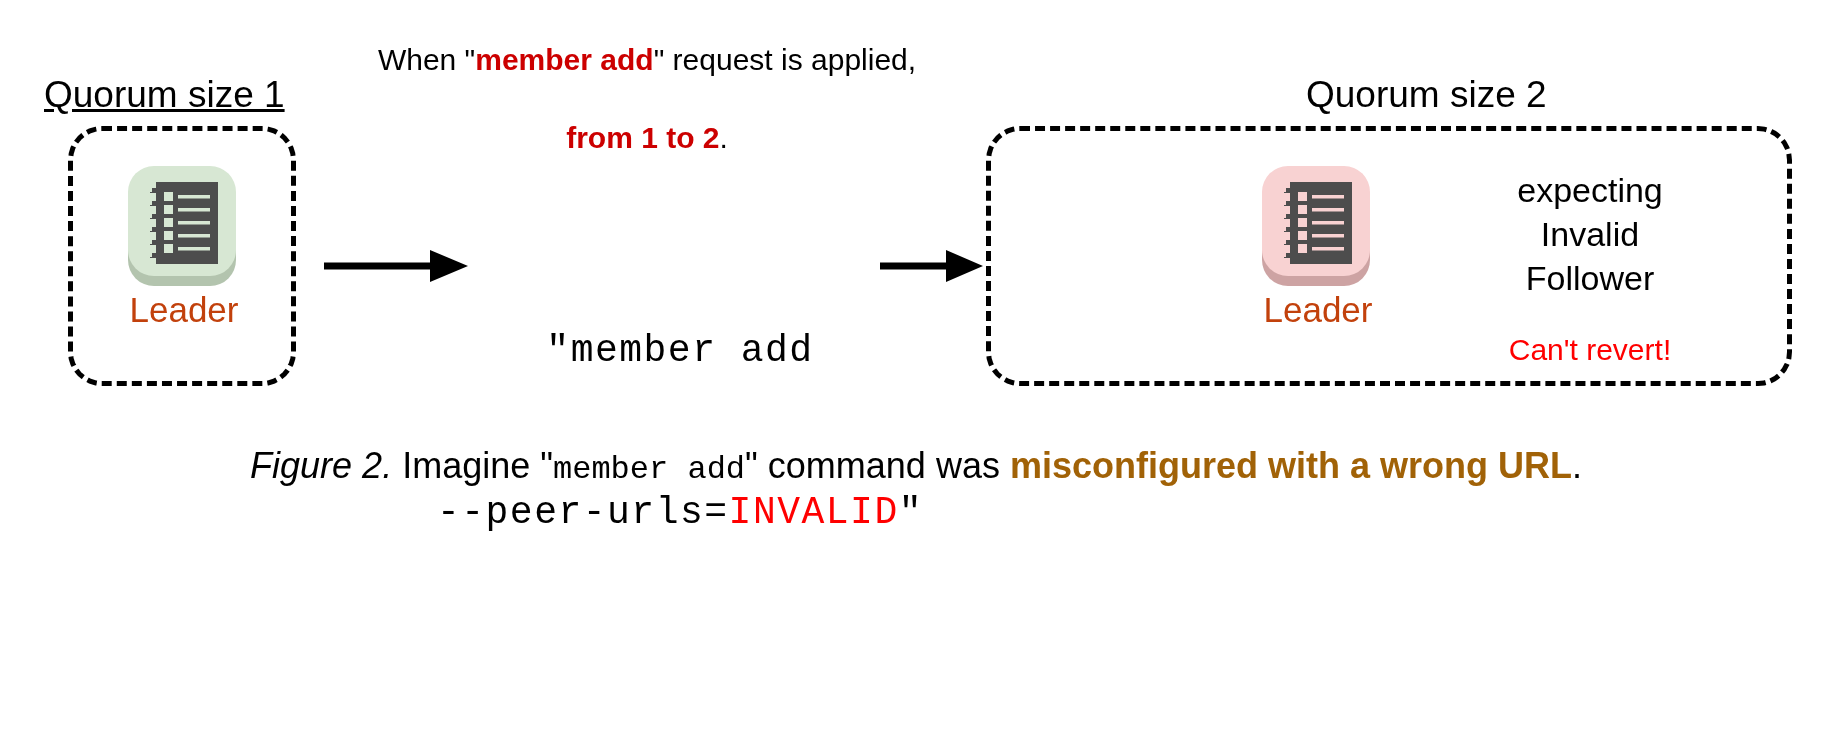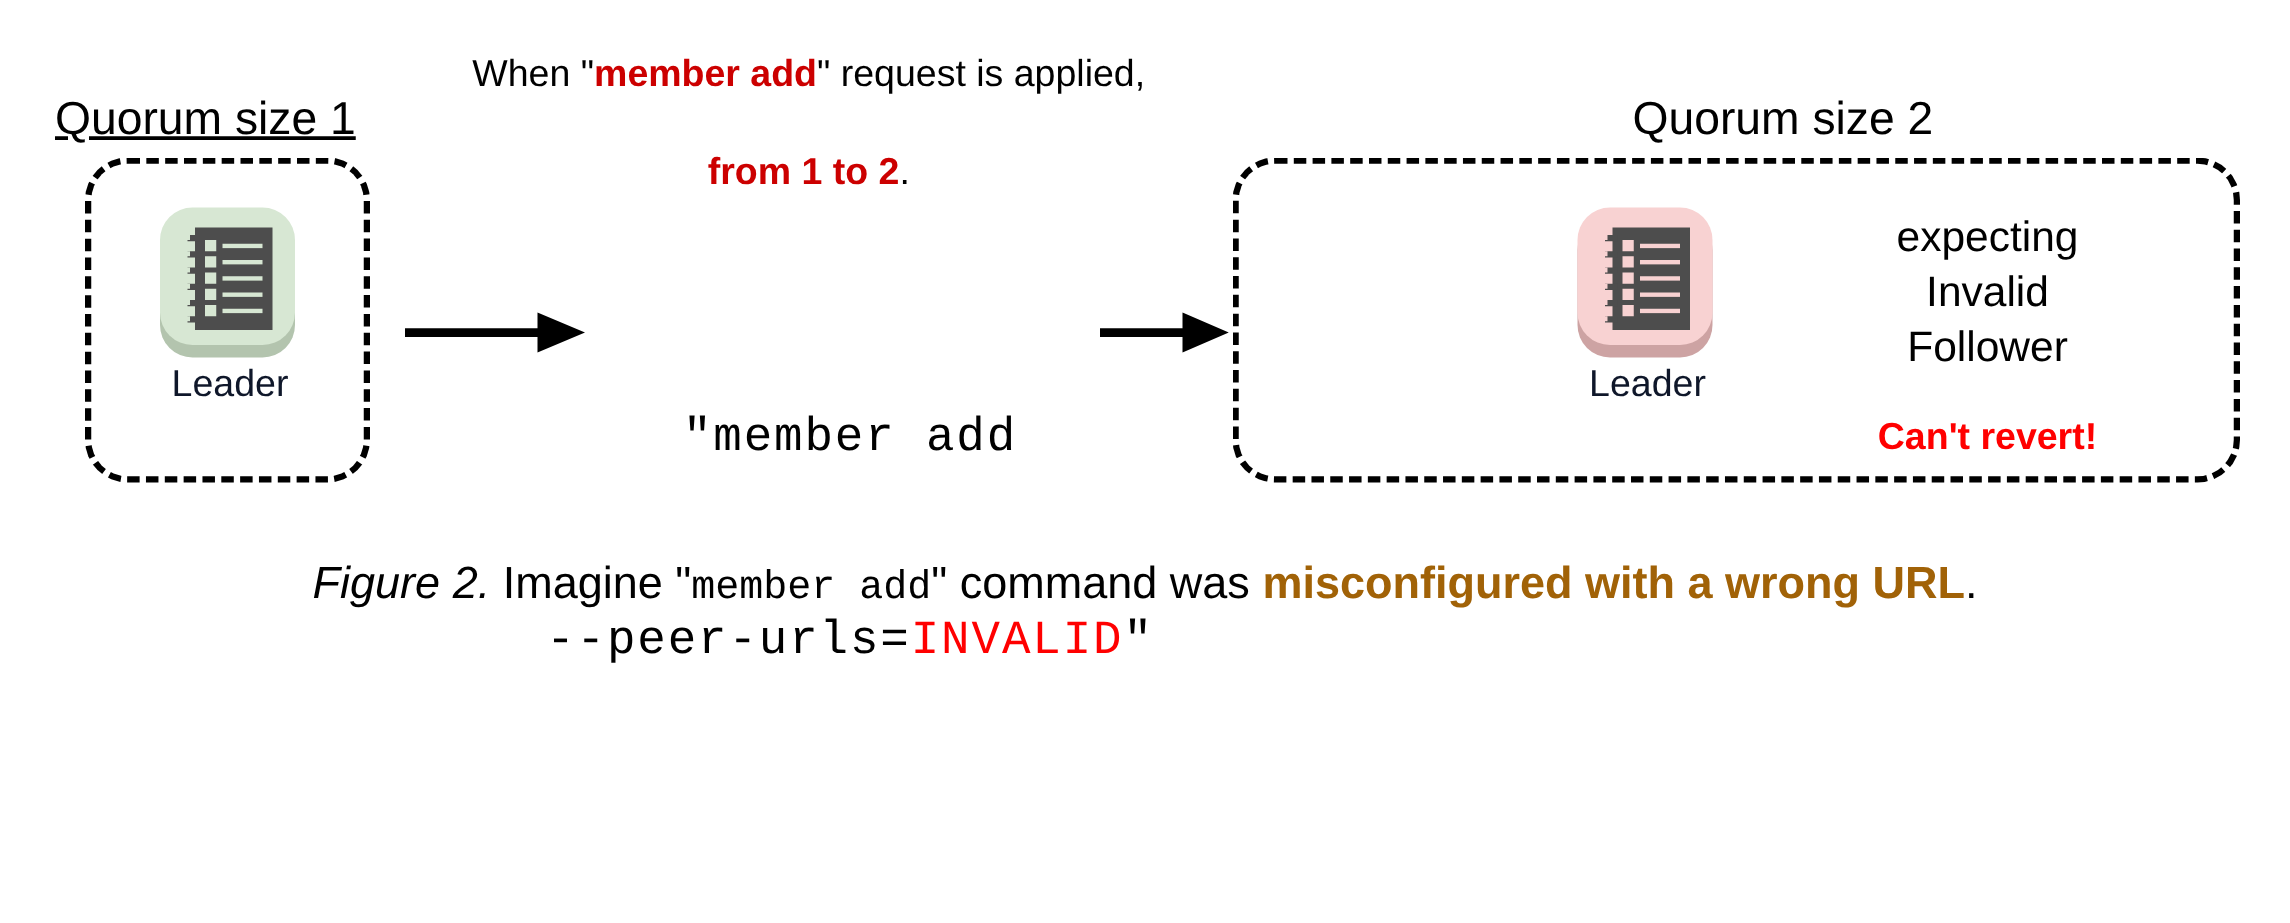--- a/index.html
+++ b/index.html
@@ -31,24 +31,24 @@
   .cluster-box {
     border: 5px dashed #000000;
     border-radius: 34px;
     box-sizing: border-box;
     background: transparent;
   }
 
   
   .node { position: absolute; text-align: center; }
   .node-caption {
-    font-size: 30px;
+    font-size: 35px;
     line-height: 1.05;
     margin-top: 6px;
-    color: #0f172a;
+    color: #c2410c;
   }
 
   .icon-wrap {
     position: relative;
     width: 116px;
     height: 126px;
   }
   .icon-shadow {
     position: absolute;
     left: 4px;
@@ -103,21 +103,21 @@
     text-align: center;
     font-size: 34px;
     line-height: 1.30;
     color: #000;
     white-space: nowrap;
   }
   .note-alert {
     position: absolute;
     text-align: center;
     font-size: 30px;
-    font-weight: bold;
+    font-weight: normal;
     color: #ff0000;
     white-space: nowrap;
   }
 
   
   .figcaption {
     position: absolute;
     left: 0;
     width: 1832px;
     text-align: center;

